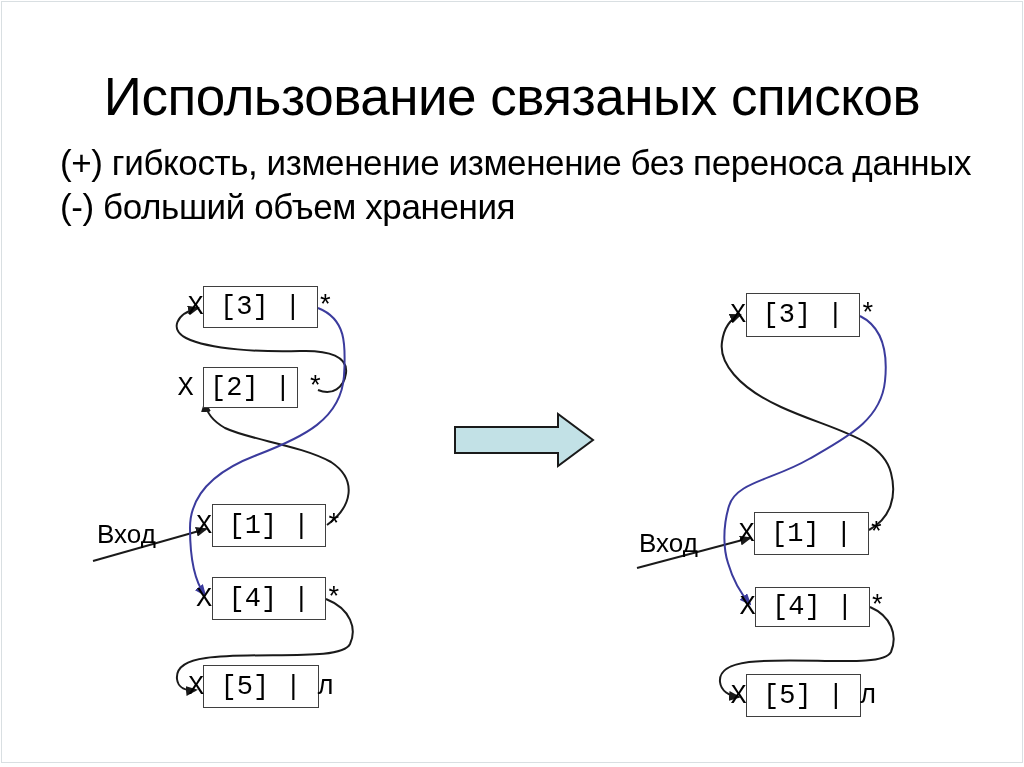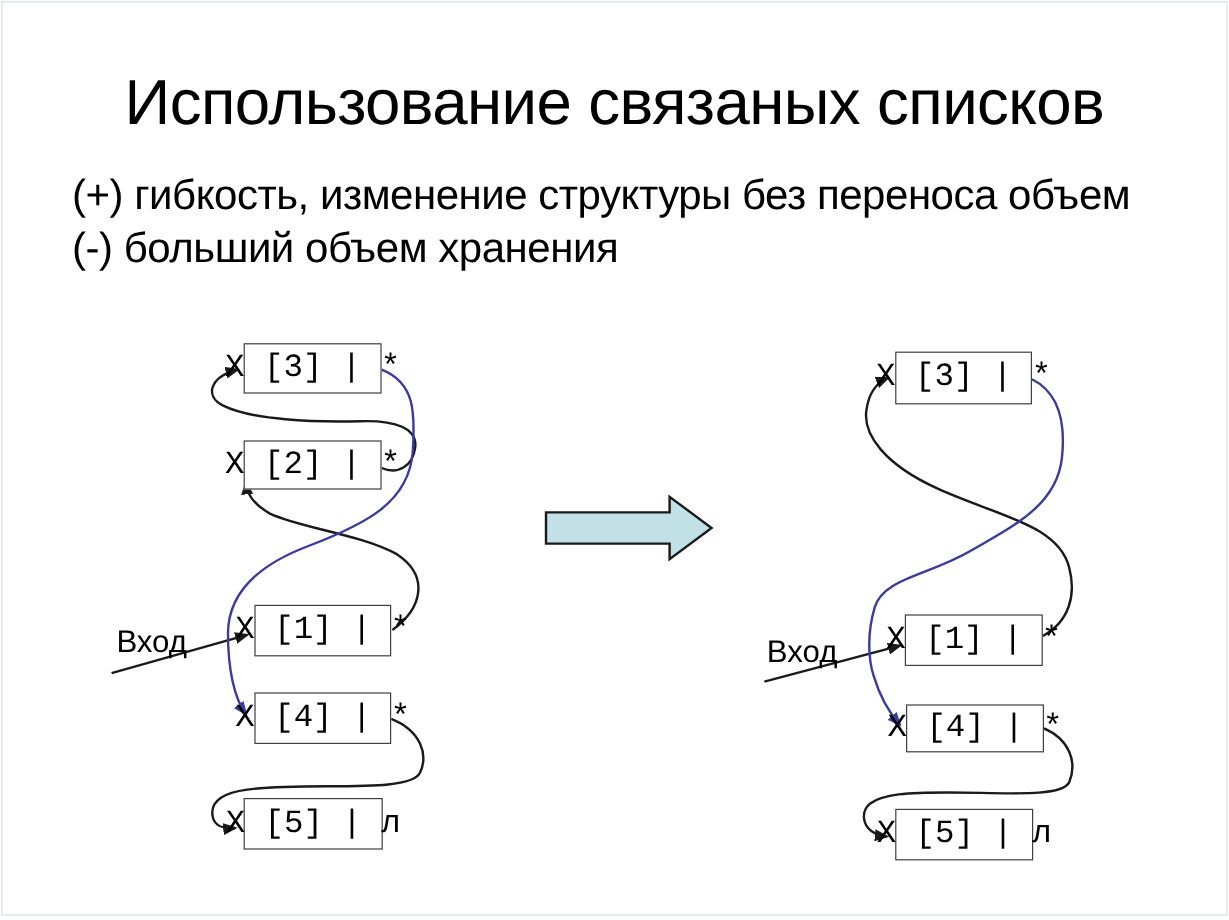--- a/index.html
+++ b/index.html
@@ -20,21 +20,21 @@
     font-family:"Liberation Sans","DejaVu Sans",sans-serif;
     color:var(--text);
   }
   .slide-frame{
     position:absolute;left:1px;top:1px;right:1px;bottom:4px;
     border:1px solid var(--slide-border);
     pointer-events:none;
   }
   .title{
     position:absolute;left:0;right:0;top:50px;
-    margin:5px;
+    margin:16px;
     text-align:center;
     font-size:53px;
     font-weight:400;
     letter-spacing:-0.5px;
     white-space:nowrap;
   }
   .bullets{
     position:absolute;left:60px;top:141px;right:20px;
     font-size:35px;
     line-height:44px;
@@ -68,21 +68,21 @@
 </style>
 </head>
 <body>
 
 <div class="slide">
   <div class="slide-frame"></div>
 
   <h1 class="title">Использование связаных списков</h1>
 
   <div class="bullets">
-    <div>(+) гибкость, изменение структуры без переноса объем</div>
+    <div>(+) гибкость, изменение изменение без переноса данных</div>
     <div>(-) больший объем хранения</div>
   </div>
 
   <svg class="links-layer" width="1024" height="767" viewBox="0 0 1024 767" xmlns="http://www.w3.org/2000/svg">
     <defs>
       <marker id="mkBlack" markerUnits="userSpaceOnUse" viewBox="0 0 12 10" markerWidth="12" markerHeight="10" refX="10" refY="5" orient="auto">
         <path class="mk-black" d="M0,0 L12,5 L0,10 z"></path>
       </marker>
       <marker id="mkBlue" markerUnits="userSpaceOnUse" viewBox="0 0 12 10" markerWidth="12" markerHeight="10" refX="10" refY="5" orient="auto">
         <path class="mk-blue" d="M0,0 L12,5 L0,10 z"></path>
@@ -97,21 +97,21 @@
     <path class="link blue" marker-end="url(#mkBlue)" d="M 318 308 C 346 319 346 344 344 376 C 341 419 304 437 257 455 C 212 472 190 496 190 528 C 190 557 195 582 205 595"></path>
     <path class="link" marker-end="url(#mkBlack)" d="M 326 599 C 351 609 357 629 350 644 C 341 662 257 651 206 658 C 183 661 176 669 177 679 C 178 688 186 691 196 690"></path>
 
     <path class="link" marker-end="url(#mkBlack)" d="M 637 568 L 750 538"></path>
     <path class="link" marker-end="url(#mkBlack)" d="M 869 530 C 891 518 897 496 891 473 C 882 437 831 430 781 407 C 737 387 719 362 722 342 C 724 327 730 319 740 315"></path>
     <path class="link blue" marker-end="url(#mkBlue)" d="M 860 316 C 882 327 888 352 885 381 C 881 421 845 438 809 459 C 773 480 736 482 729 506 C 722 529 724 551 728 563 C 733 580 742 595 750 604"></path>
     <path class="link" marker-end="url(#mkBlack)" d="M 870 607 C 891 616 898 635 891 652 C 882 669 801 656 749 662 C 726 665 719 672 720 682 C 721 691 729 696 739 697"></path>
   </svg>
 
   <div class="node" style="left:203px;top:286px;width:115px;height:42px">X [3] | *</div>
-  <div class="node" style="left:203px;top:367px;width:115px;height:41px">X [2] | *</div>
+  <div class="node" style="left:203px;top:367px;width:95px;height:41px">X [2] | *</div>
   <div class="node" style="left:212px;top:504px;width:114px;height:43px">X [1] | *</div>
   <div class="node" style="left:212px;top:577px;width:114px;height:43px">X [4] | *</div>
   <div class="node" style="left:203px;top:665px;width:116px;height:43px">X [5] | л</div>
   <div class="entry-label" style="left:53px;top:519px">Вход</div>
 
   <div class="node" style="left:746px;top:293px;width:114px;height:44px">X [3] | *</div>
   <div class="node" style="left:754px;top:512px;width:115px;height:43px">X [1] | *</div>
   <div class="node" style="left:755px;top:587px;width:115px;height:40px">X [4] | *</div>
   <div class="node" style="left:746px;top:674px;width:115px;height:43px">X [5] | л</div>
   <div class="entry-label" style="left:595px;top:528px">Вход</div>

